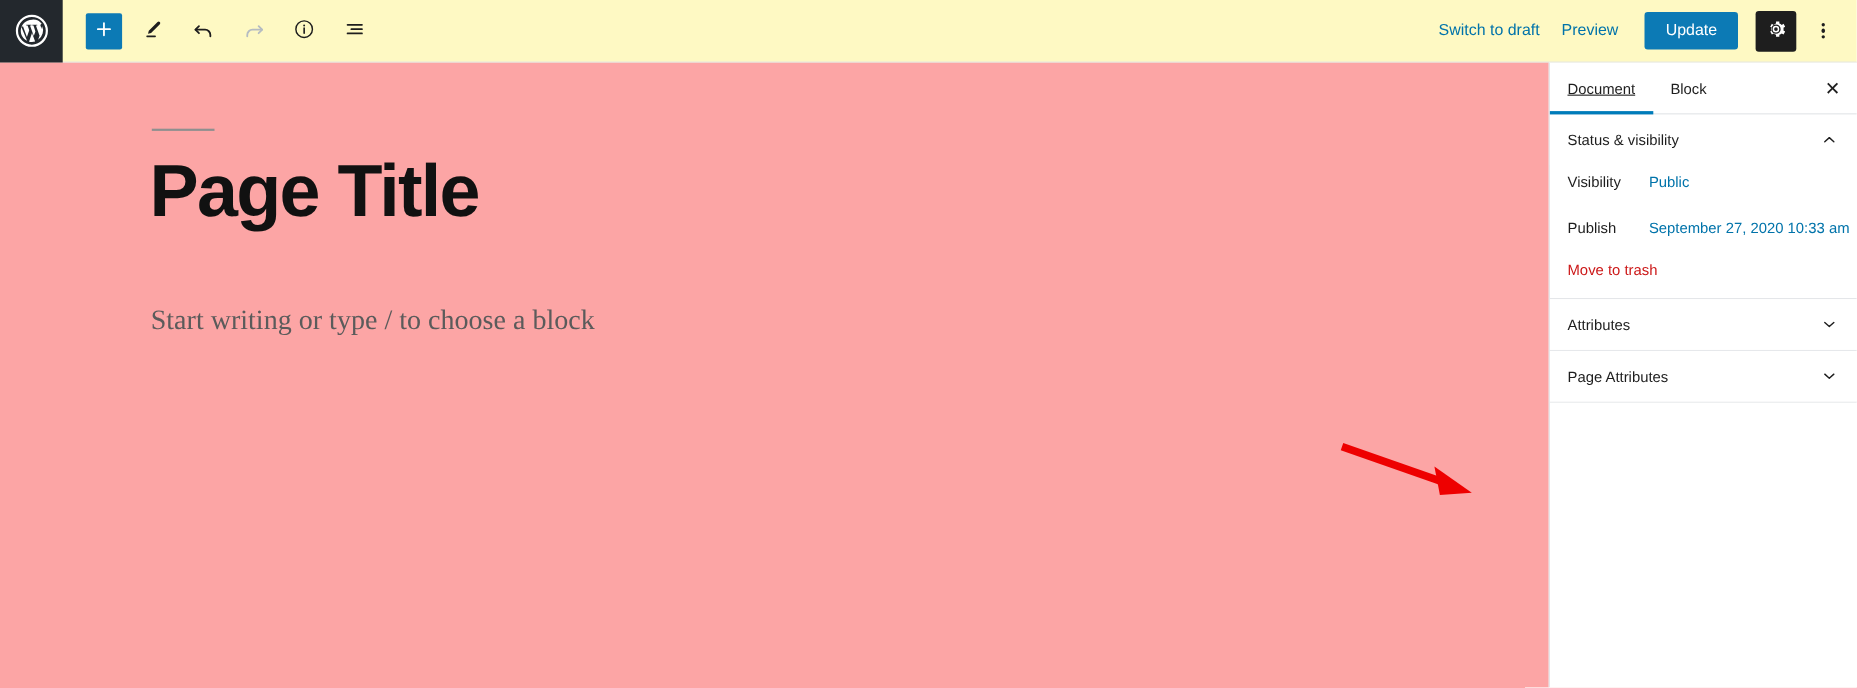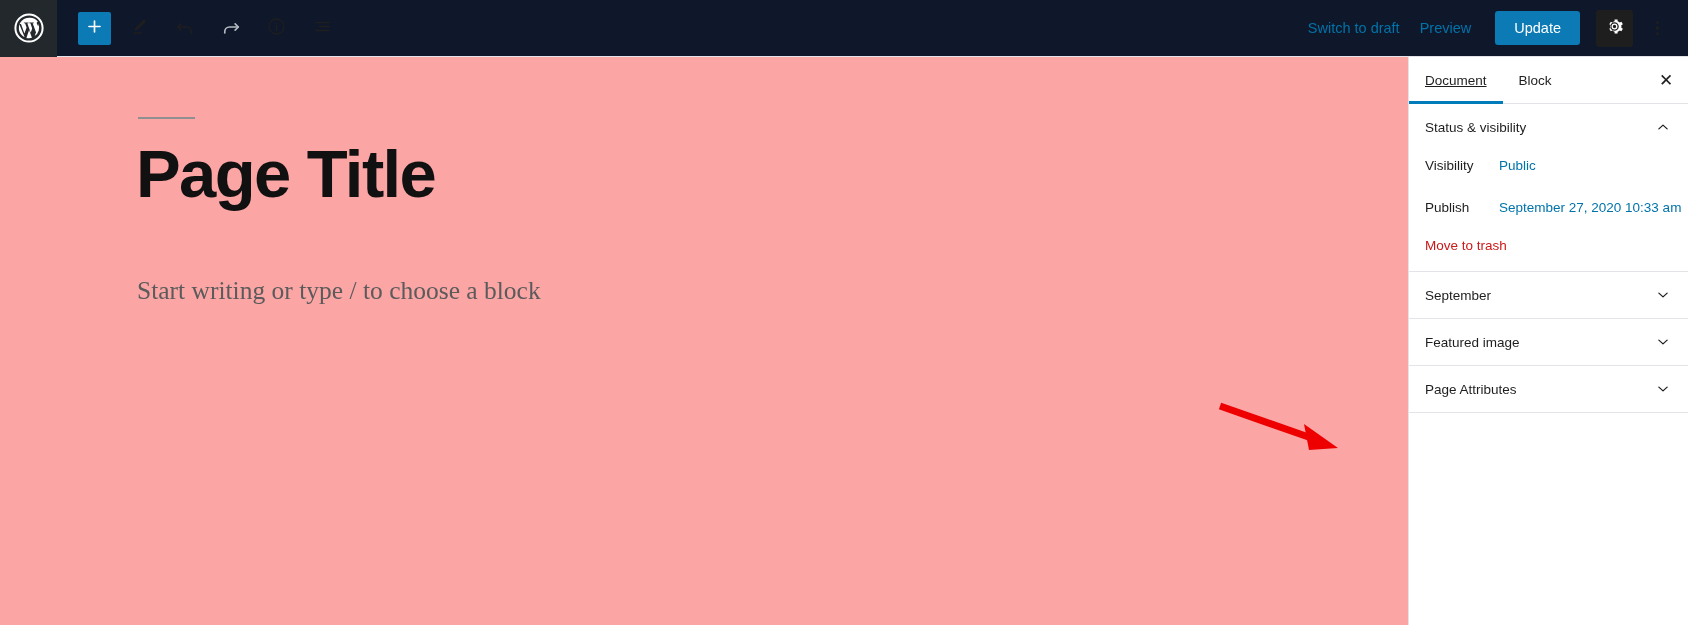--- a/index.html
+++ b/index.html
@@ -16,21 +16,21 @@
     height: 625px;
     background: #ffffff;
   }
 
   
   .topbar {
     position: absolute;
     top: 0; left: 0;
     width: 1688px;
     height: 57px;
-    background: #0f172a;
+    background: #fef9c3;
     border-bottom: 1px solid #e2e4e7;
     display: flex;
     align-items: center;
   }
   .wp-logo-btn {
     width: 57px;
     height: 57px;
     background: #23282d;
     display: flex;
     align-items: center;
@@ -443,39 +443,29 @@
         <div class="row">
           <span class="row-label">Publish</span>
           <button class="row-value">September 27, 2020 10:33 am</button>
         </div>
         <button class="trash-link">Move to trash</button>
       </div>
     </div>
 
     <div class="panel">
       <button class="panel-header">
-        <span class="panel-title">September</span>
+        <span class="panel-title">Attributes</span>
         <span class="panel-chev">
           <svg width="18" height="18" viewBox="0 0 24 24" fill="none">
             <path d="m6.5 9.5 5.5 5 5.5-5" stroke="#1e1e1e" stroke-width="1.7" stroke-linecap="round" stroke-linejoin="round"></path>
           </svg>
         </span>
       </button>
     </div>
 
-    <div class="panel">
-      <button class="panel-header">
-        <span class="panel-title">Featured image</span>
-        <span class="panel-chev">
-          <svg width="18" height="18" viewBox="0 0 24 24" fill="none">
-            <path d="m6.5 9.5 5.5 5 5.5-5" stroke="#1e1e1e" stroke-width="1.7" stroke-linecap="round" stroke-linejoin="round"></path>
-          </svg>
-        </span>
-      </button>
-    </div>
 
 
     <div class="panel">
       <button class="panel-header">
         <span class="panel-title">Page Attributes</span>
         <span class="panel-chev">
           <svg width="18" height="18" viewBox="0 0 24 24" fill="none">
             <path d="m6.5 9.5 5.5 5 5.5-5" stroke="#1e1e1e" stroke-width="1.7" stroke-linecap="round" stroke-linejoin="round"></path>
           </svg>
         </span>

